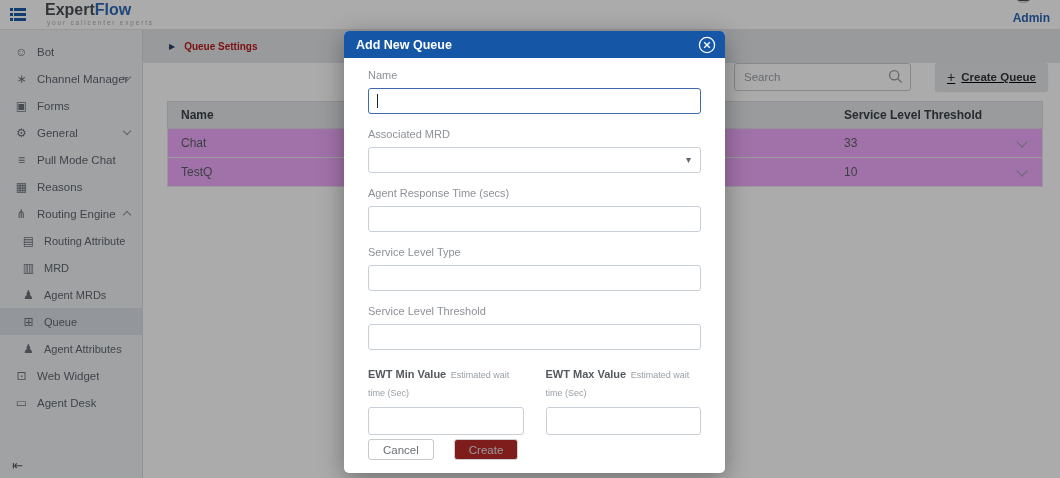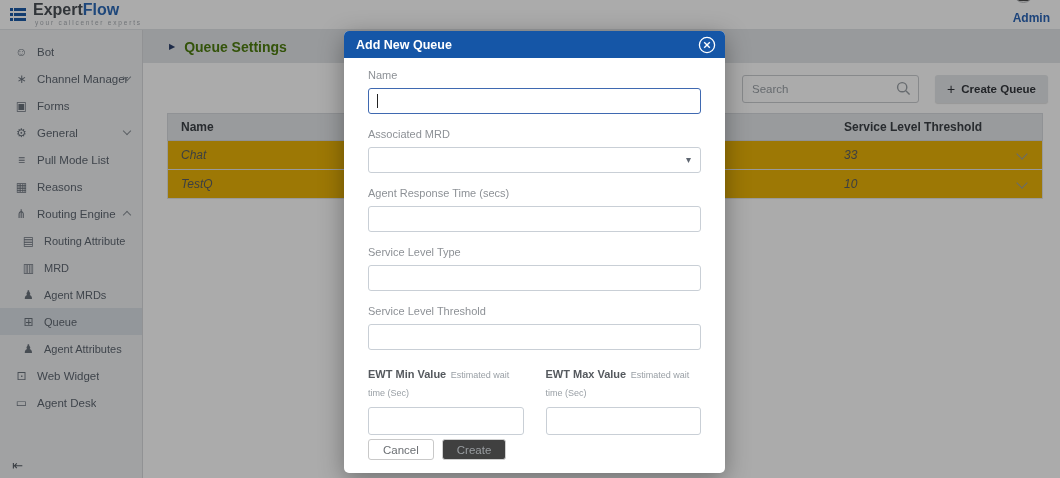--- a/index.html
+++ b/index.html
@@ -3,21 +3,21 @@
 <meta charset="utf-8">
 <style>
   * { margin:0; padding:0; box-sizing:border-box; }
   html,body { width:1060px; height:478px; overflow:hidden; }
   body { font-family:"Liberation Sans","DejaVu Sans",sans-serif; background:#fff; position:relative; }
   #app { position:absolute; inset:0; }
 
   
   .top-header { position:absolute; top:0; left:0; width:1060px; height:30px; background:#ffffff;
     border-bottom:1px solid #e2e4e7; display:flex; align-items:center; justify-content:space-between; padding:0 10px; z-index:1; }
-  .logo { display:flex; align-items:center; gap:5px; }
+  .logo { display:flex; align-items:center; gap:17px; }
   .logo-text-wrap { display:flex; flex-direction:column; line-height:1; }
   .logo-line1 { font-size:16px; font-weight:bold; letter-spacing:0; }
   .brand-primary { color:#4a4f55; }
   .brand-secondary { color:#2e6bb8; }
   .logo-tagline { font-size:6.5px; color:#a8adb3; letter-spacing:1.8px; margin-top:2px; padding-left:2px; }
   .header-right { display:flex; align-items:flex-start; gap:8px;flex-direction:column; }
   .avatar { width:21px; height:21px; border-radius:50%; background:#ececec; border:1px solid #b9bcc0;
     display:flex; align-items:center; justify-content:center; overflow:hidden; }
   .admin-name { color:#2c66b8; font-size:12px; font-weight:bold; }
   .kebab { color:#7a7f85; font-size:13px; font-weight:bold; padding:0 4px; cursor:pointer; }
@@ -33,37 +33,37 @@
   .side-label { white-space:nowrap; overflow:hidden; }
   .side-chev { position:absolute; right:12px; width:6px; height:6px; border-right:1.3px solid #8a9097; border-bottom:1.3px solid #8a9097; }
   .chev-down { transform:rotate(45deg); margin-top:-3px; }
   .chev-up { transform:rotate(-135deg); margin-top:3px; }
   .collapse-btn { position:absolute; left:12px; bottom:5px; font-size:13px; color:#565c63; cursor:pointer; }
 
   
   .main { position:absolute; top:30px; left:143px; right:0; bottom:0; background:#ffffff; z-index:1; }
   .section-bar { height:33px; background:#e3e6e9; display:flex; align-items:center; gap:9px; padding-left:26px; }
   .section-arrow { font-size:8px; color:#2b3f6b; }
-  .section-title { font-size:14px; font-weight:bold; color:#4d7c0f; }
-  .toolbar { margin-top:12px; display:flex; justify-content:flex-end; align-items:center; gap:16px; padding-right:12px; }
+  .section-title { font-size:10px; font-weight:bold; color:#b91c1c; }
+  .toolbar { display:flex; justify-content:flex-end; align-items:center; gap:24px; padding-right:12px;text-decoration:underline; }
   .search-box { position:relative; width:177px; height:28px; }
   .search-box input { width:100%; height:100%; border:1px solid #c9ccd0; border-radius:3px; padding:0 28px 0 9px;
     font-size:11.5px; color:#444; font-family:inherit; background:#fff; outline:none; }
   .search-box input::placeholder { color:#9aa0a6; }
   .search-ic { position:absolute; right:8px; top:6px; }
   .create-queue-btn { height:28px; padding:0 12px; background:#e5e7ea; border:none; border-radius:3px;
     font-size:11.5px; font-weight:bold; color:#33373c; display:flex; align-items:center; gap:6px; cursor:pointer;
     box-shadow:0 1px 1px rgba(0,0,0,.12); font-family:inherit; }
   .plus-ic { font-size:14px; font-weight:normal; line-height:1; }
 
   .queue-table { margin:10px 17px 0 24px; }
   .t-row { display:grid; grid-template-columns:663px 1fr 40px; align-items:center; }
   .t-head { height:28px; background:#e4e7ea; border:1px solid #d7dade; }
   .t-head .t-cell { font-size:12px; font-weight:bold; color:#3c4146; }
-  .t-body-row { height:29px; border:1px solid #e4e6e8; border-top:none; background:#eab308;font-style:italic; }
+  .t-body-row { height:29px; border:1px solid #e4e6e8; border-top:none; background:#f0abfc; }
   .t-cell { padding-left:13px; font-size:12px; color:#5a5f64; overflow:hidden; white-space:nowrap; }
   .row-chev { width:8px; height:8px; border-right:1.5px solid #9aa0a6; border-bottom:1.5px solid #9aa0a6;
     transform:rotate(45deg); margin:-3px auto 0 auto; cursor:pointer; }
 
   
   .overlay { position:absolute; inset:0; background:rgba(0,0,0,0.33); z-index:5; }
 
   
   .modal { position:absolute; left:344px; top:31px; width:381px; z-index:10; background:#fff; border-radius:5px;
     box-shadow:0 6px 24px rgba(0,0,0,.35); overflow:hidden; }
@@ -82,21 +82,21 @@
   .select-wrap { position:relative; }
   .select-caret { position:absolute; right:10px; top:7px; font-size:10px; color:#5f6671; pointer-events:none; }
   .ewt-row { display:flex; gap:22px; }
   .ewt-col { width:156px; }
   .ewt-label { font-size:11px; font-weight:bold; color:#55595e; }
   .ewt-hint { font-size:9px; color:#9aa0a6; font-weight:normal; }
   .ewt-col .f-input { height:28px; margin-top:7px; }
   .btn-row { display:flex; justify-content:flex-start; gap:8px; margin-top:4px; }
   .btn { height:21px; padding:0 14px; border-radius:3px; font-size:11.5px; font-family:inherit; cursor:pointer; }
   .btn-cancel { background:#fff; border:1px solid #c9c9c9; color:#6b6f73; }
-  .btn-create { background:#404040; border:1px solid #d0d0d0; color:#999da1; }
+  .btn-create { background:#7f1d1d; border:1px solid #d0d0d0; color:#999da1;margin-left:12px; }
 </style>
 </head>
 <body>
 
 <div id="app">
 
   <div class="top-header">
     <div class="logo">
       <svg width="18" height="15" viewBox="0 0 18 15">
         <rect x="0" y="1" width="3" height="3" fill="#1d5ca8"></rect>
@@ -137,21 +137,21 @@
       <span class="side-ic">▣</span>
       <span class="side-label">Forms</span>
     </div>
     <div class="side-item">
       <span class="side-ic">⚙</span>
       <span class="side-label">General</span>
       <span class="side-chev chev-down"></span>
     </div>
     <div class="side-item">
       <span class="side-ic">≡</span>
-      <span class="side-label">Pull Mode List</span>
+      <span class="side-label">Pull Mode Chat</span>
     </div>
     <div class="side-item">
       <span class="side-ic">▦</span>
       <span class="side-label">Reasons</span>
     </div>
     <div class="side-item">
       <span class="side-ic">⋔</span>
       <span class="side-label">Routing Engine</span>
       <span class="side-chev chev-up"></span>
     </div>

